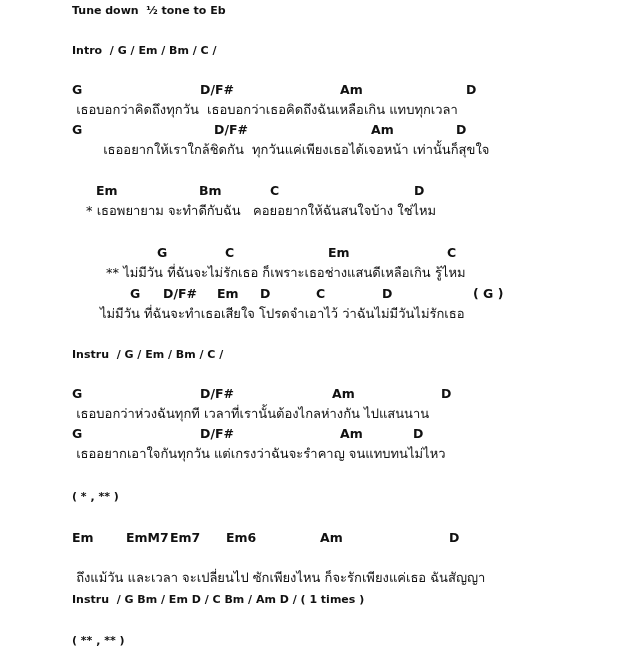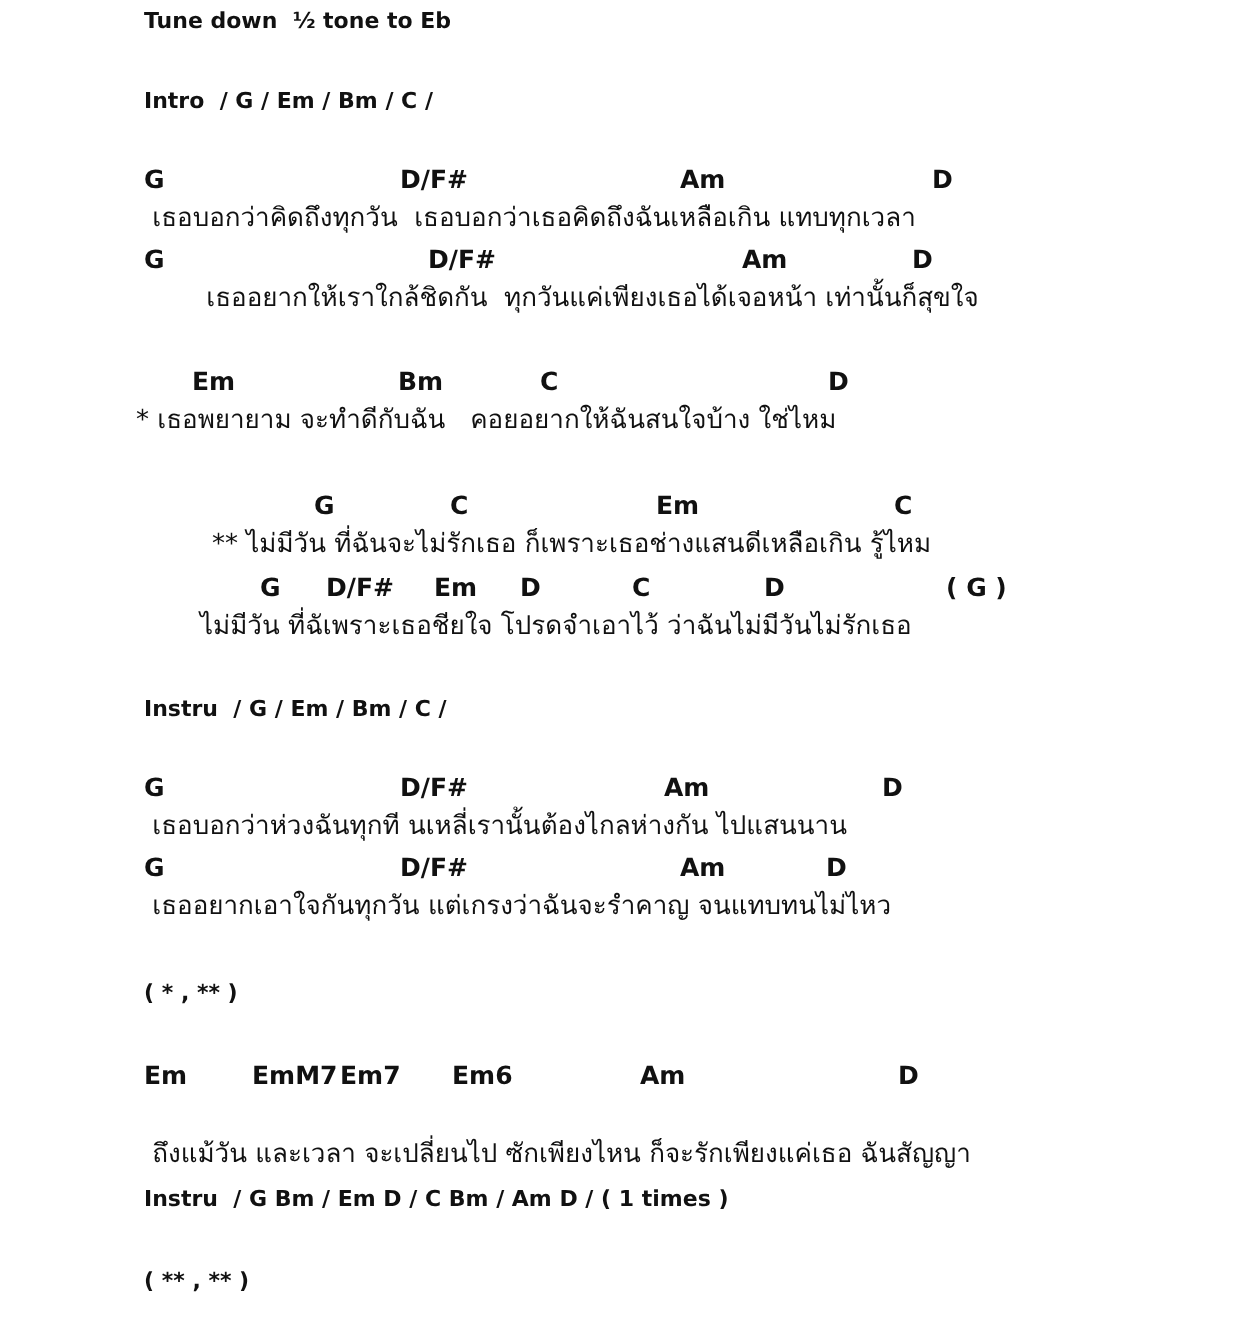--- a/index.html
+++ b/index.html
@@ -35,50 +35,50 @@
     <span class="chord" style="left:371px; top:122px;">Am</span>
     <span class="chord" style="left:456px; top:122px;">D</span>
     <span class="lyric" style="left:72px; top:141px;margin-left:27px;"> เธออยากให้เราใกล้ชิดกัน  ทุกวันแค่เพียงเธอได้เจอหน้า เท่านั้นก็สุขใจ</span>
   </div>
 
   <div>
     <span class="chord" style="left:96px; top:183px;">Em</span>
     <span class="chord" style="left:199px; top:183px;">Bm</span>
     <span class="chord" style="left:270px; top:183px;">C</span>
     <span class="chord" style="left:414px; top:183px;">D</span>
-    <span class="lyric" style="left:68px; top:202px;">* เธอพยายาม จะทำดีกับฉัน   คอยอยากให้ฉันสนใจบ้าง ใช่ไหม</span>
+    <span class="lyric" style="left:86px; top:202px;">* เธอพยายาม จะทำดีกับฉัน   คอยอยากให้ฉันสนใจบ้าง ใช่ไหม</span>
   </div>
 
   <div>
     <span class="chord" style="left:157px; top:245px;">G</span>
     <span class="chord" style="left:225px; top:245px;">C</span>
     <span class="chord" style="left:328px; top:245px;">Em</span>
     <span class="chord" style="left:447px; top:245px;">C</span>
     <span class="lyric" style="left:106px; top:264px;">** ไม่มีวัน ที่ฉันจะไม่รักเธอ ก็เพราะเธอช่างแสนดีเหลือเกิน รู้ไหม</span>
   </div>
 
   <div>
     <span class="chord" style="left:130px; top:286px;">G</span>
     <span class="chord" style="left:163px; top:286px;">D/F#</span>
     <span class="chord" style="left:217px; top:286px;">Em</span>
     <span class="chord" style="left:260px; top:286px;">D</span>
     <span class="chord" style="left:316px; top:286px;">C</span>
     <span class="chord" style="left:382px; top:286px;">D</span>
     <span class="chord" style="left:473px; top:286px;">( G )</span>
-    <span class="lyric" style="left:100px; top:305px;">ไม่มีวัน ที่ฉัเพราะเธอชียใจ โปรดจำเอาไว้ ว่าฉันไม่มีวันไม่รักเธอ</span>
+    <span class="lyric" style="left:100px; top:305px;">ไม่มีวัน ที่ฉันจะทำเธอเสียใจ โปรดจำเอาไว้ ว่าฉันไม่มีวันไม่รักเธอ</span>
   </div>
 
   <div class="line bold" style="left:72px; top:347px;">Instru  / G / Em / Bm / C /</div>
 
   <div>
     <span class="chord" style="left:72px; top:386px;">G</span>
     <span class="chord" style="left:200px; top:386px;">D/F#</span>
     <span class="chord" style="left:332px; top:386px;">Am</span>
     <span class="chord" style="left:441px; top:386px;">D</span>
-    <span class="lyric" style="left:72px; top:405px;"> เธอบอกว่าห่วงฉันทุกที นเหลี่เรานั้นต้องไกลห่างกัน ไปแสนนาน</span>
+    <span class="lyric" style="left:72px; top:405px;"> เธอบอกว่าห่วงฉันทุกที เวลาที่เรานั้นต้องไกลห่างกัน ไปแสนนาน</span>
   </div>
 
   <div>
     <span class="chord" style="left:72px; top:426px;">G</span>
     <span class="chord" style="left:200px; top:426px;">D/F#</span>
     <span class="chord" style="left:340px; top:426px;">Am</span>
     <span class="chord" style="left:413px; top:426px;">D</span>
     <span class="lyric" style="left:72px; top:445px;"> เธออยากเอาใจกันทุกวัน แต่เกรงว่าฉันจะรำคาญ จนแทบทนไม่ไหว</span>
   </div>
 

